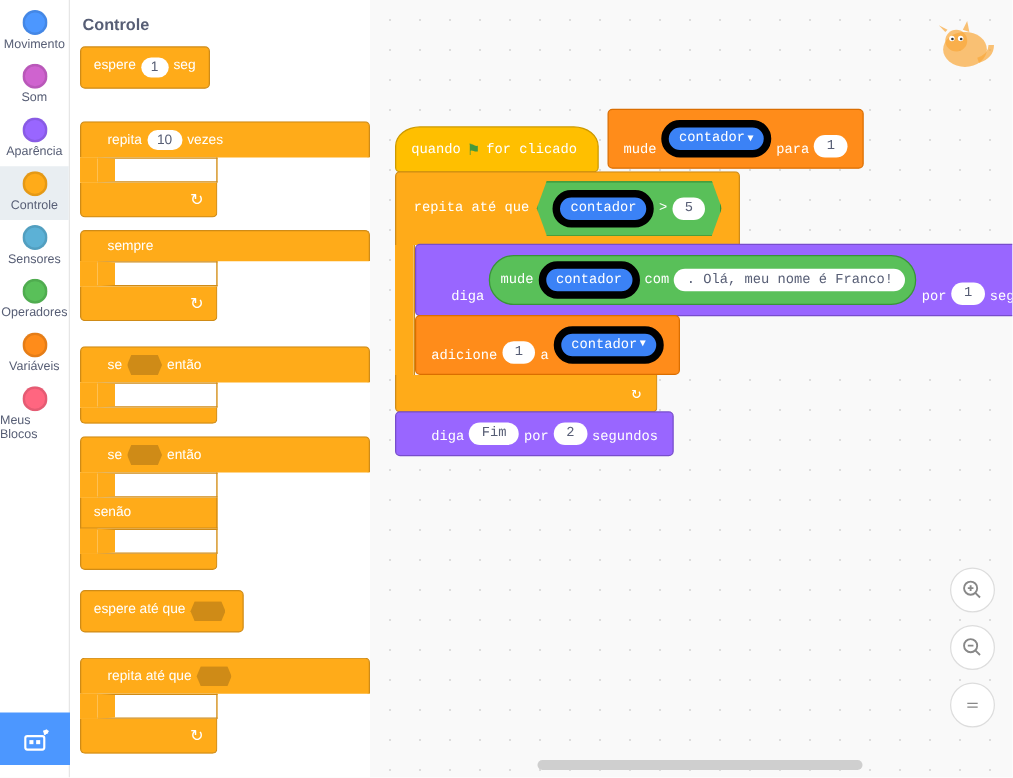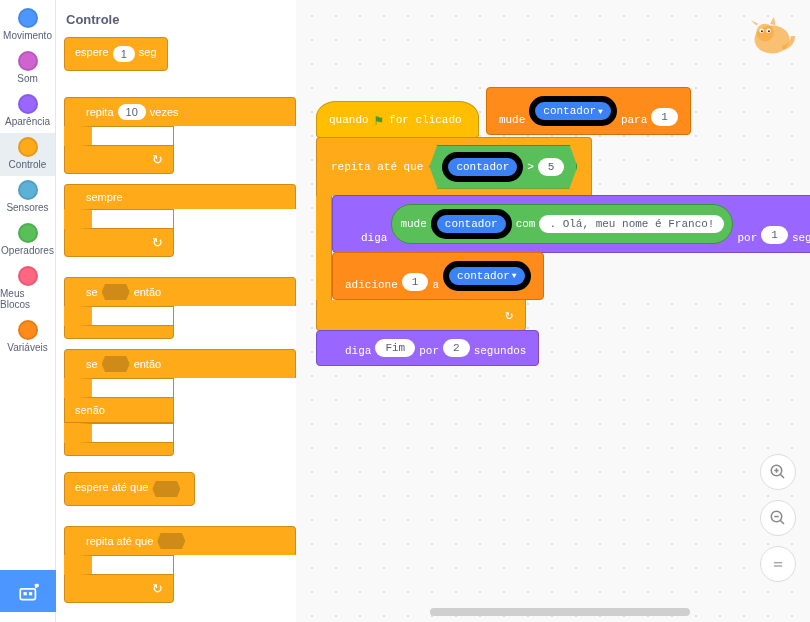--- a/index.html
+++ b/index.html
@@ -277,26 +277,26 @@
       </div>
     <div class="cat">
         <div class="dot" style="background:#5cb1d6"></div>
         <span>Sensores</span>
       </div>
     <div class="cat">
         <div class="dot" style="background:#59c059"></div>
         <span>Operadores</span>
       </div>
     <div class="cat">
+        <div class="dot" style="background:#ff8c1a"></div>
+        <span>Variáveis</span>
+      </div>
+    <div class="cat">
         <div class="dot" style="background:#ff6680"></div>
         <span>Meus Blocos</span>
-      </div>
-    <div class="cat">
-        <div class="dot" style="background:#ff8c1a"></div>
-        <span>Variáveis</span>
       </div>
 
     <div class="backpack">
       <svg viewBox="0 0 24 24">
         <rect x="3" y="10" width="14" height="10" rx="1.5" fill="none" stroke="#fff" stroke-width="1.6"></rect>
         <rect x="6" y="13" width="3" height="3" fill="#fff"></rect>
         <rect x="11" y="13" width="3" height="3" fill="#fff"></rect>
         <path d="M16 6 l3 -1 l1 3 l-3 1 z" fill="#fff"></path>
         <line x1="17" y1="9" x2="20" y2="6" stroke="#fff" stroke-width="1.4"></line>
       </svg>

